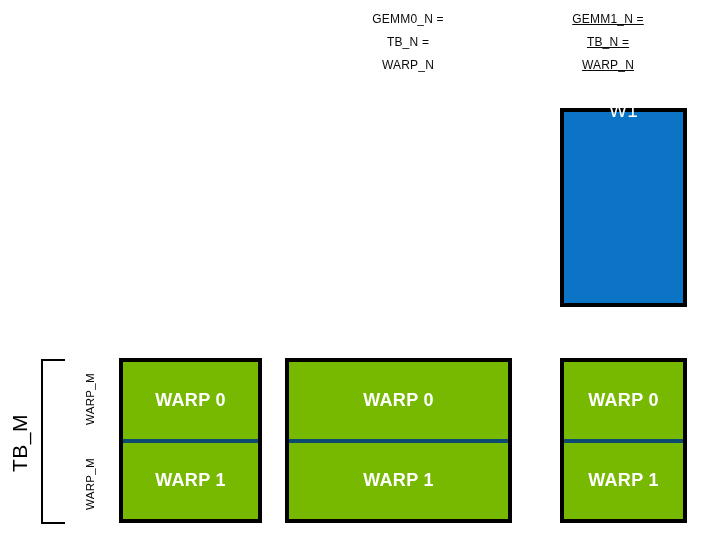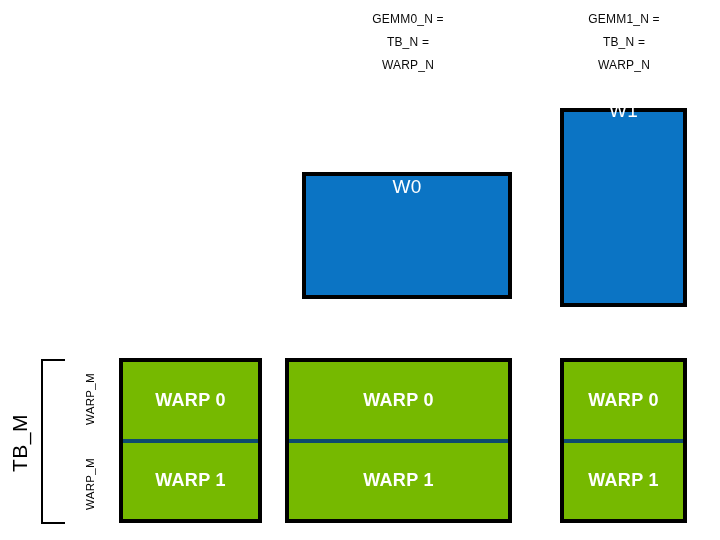--- a/index.html
+++ b/index.html
@@ -90,27 +90,24 @@
 </style>
 </head>
 <body>
 
 <div id="canvas">
 
   <div class="col-header" style="left:318px; top:8px; width:180px;">GEMM0_N =
 TB_N =
 WARP_N</div>
 
-  <div class="col-header" style="left:534px; top:8px; width:180px;">GEMM1_N =
+  <div class="col-header" style="left:518px; top:8px; width:180px;text-decoration:underline;">GEMM1_N =
 TB_N =
 WARP_N</div>
 
-  <div class="blue-box" style="left:302px; top:172px; width:210px; height:127px;">
-    <span class="box-label">W0</span>
-  </div>
 
   <div class="blue-box" style="left:560px; top:108px; width:127px; height:199px;">
     <span class="box-label" style="position:relative; top:-12px;">W1</span>
   </div>
 
   <div class="bracket" style="left:41px; top:359px; width:24px; height:165px;"></div>
 
   <div class="rot-label rot-tbm" style="left:-20px; top:431px; width:80px;">TB_M</div>
 
   <div class="rot-label rot-warpm" style="left:50px; top:393px; width:80px;">WARP_M</div>

